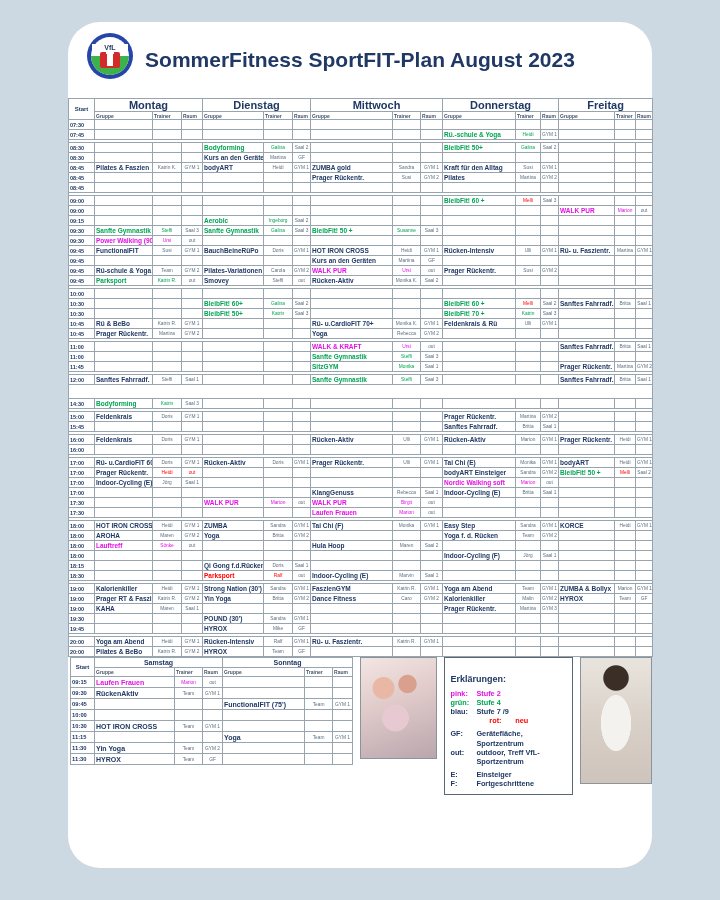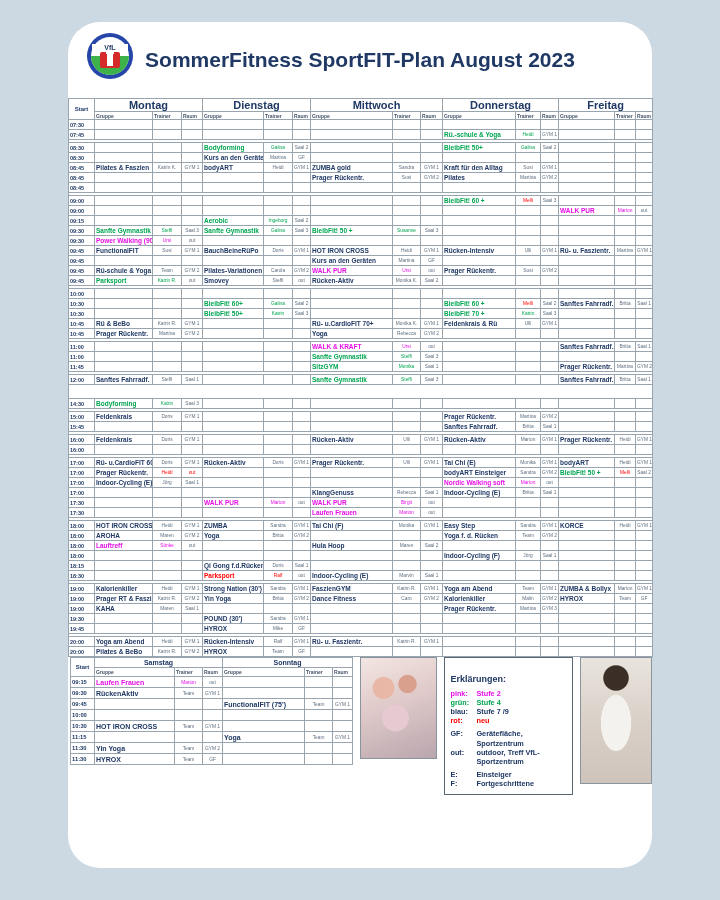--- a/index.html
+++ b/index.html
@@ -34,21 +34,21 @@
   th.sub{background:#e7eef4;color:#44546a;font-size:5px;font-weight:bold;text-align:left;height:8px;}
   th.startcell{background:#dce6ee;color:#1f3864;font-size:6px;font-weight:bold;}
   #main-table td{height:10px;}
   td.time{font-size:5.5px;font-weight:bold;color:#1f3864;background:#eef3f7;}
   td.grp{font-size:6.5px;font-weight:bold;color:#1f3864;}
   td.tcell,td.rcell{font-size:4.8px;color:#5f7081;text-align:center;padding:0;}
   td.dayl,th.dayl{border-left:1px solid #55606a;}
   tr.sep td{background:#c6d4e0;border-left:1px solid #5a6672;border-right:1px solid #5a6672;padding:0;}
   .green{color:#00a551 !important;}
   .pink{color:#e50fe5 !important;}
-  .red{color:#ff0000 !important;}
+  .red{color:#ff0000 !important;justify-content:center;}
   .navy{color:#1f3864 !important;}
   
   .wk-head{color:#1f3864;font-weight:bold;font-size:17px;margin:20px 0 10px 4px;}
   .wk-wrap{display:flex;align-items:flex-start;margin-left:2px;gap:7px;}
   #wk-table{width:282px;border:1px solid #5a6672;}
   #wk-table td,#wk-table th{
     border:1px solid #98a4ae;box-sizing:border-box;overflow:hidden;
     white-space:nowrap;padding:0 1px;background:#fff;
   }
   #wk-table th.day{height:10px;font-size:7px;}

